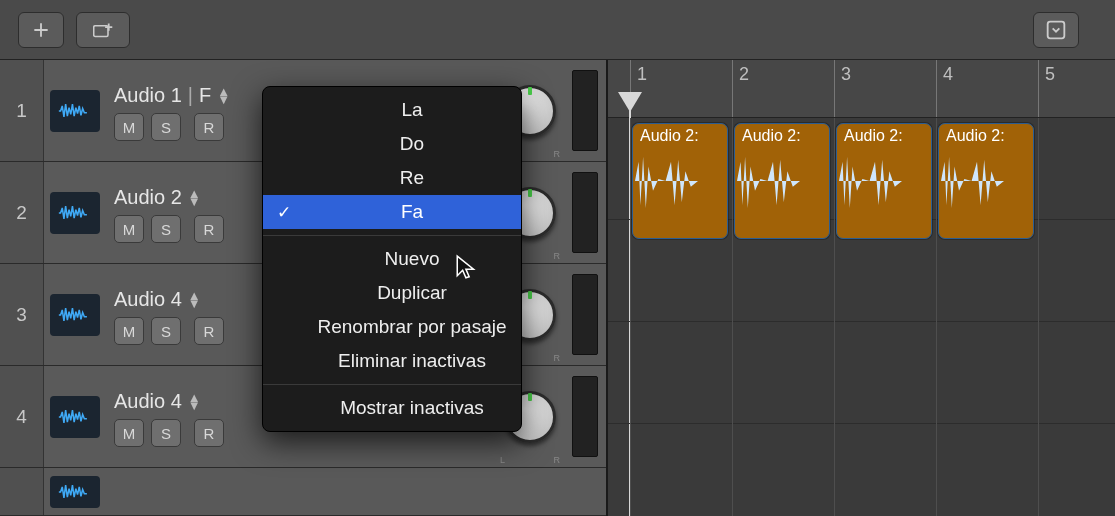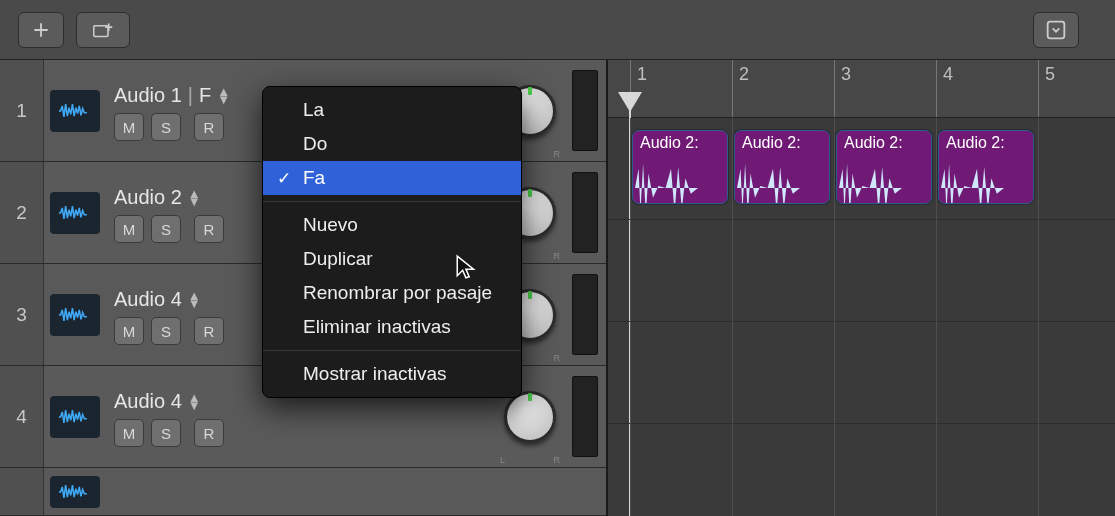--- a/index.html
+++ b/index.html
@@ -192,23 +192,23 @@
   }
   .grid-row {
     position:absolute;
     left:0;right:0;
     height:102px;
     border-bottom:1px solid #2c2c2c;
   }
 
   .region {
     position: absolute;
-    top: 12px;
-    height: 74px;
-    background: #701a75;
+    top: 5px;
+    height: 116px;
+    background: #a16207;
     border: 1px solid #2b5d92;
     border-radius: 7px;
     overflow: hidden;
     box-shadow: 0 0 0 1px rgba(0,0,0,0.25);
   }
   .region-label {
     color: #fff;
     font-size: 16px;
     padding: 3px 7px 0 7px;
     white-space: nowrap;
@@ -229,20 +229,21 @@
     padding: 6px 0;
     z-index: 50;
     color: #eee;
     font-size: 19px;
   }
   .ctx-item {
     padding: 4px 0 4px 40px;
     position: relative;
     cursor: pointer;
     line-height: 26px;
+    text-align: center;
   }
   .ctx-item.selected {
     background: #2f62d9;
     color: #fff;
   }
   .ctx-item .check {
     position: absolute;
     left: 14px;
     top: 5px;
     font-size: 17px;
@@ -471,20 +472,21 @@
           </svg>
       </div>
     </div>
   </div>
 
 </div>
 
 <div class="ctx-menu">
   <div class="ctx-item">La</div>
   <div class="ctx-item">Do</div>
+  <div class="ctx-item">Re</div>
   <div class="ctx-item selected">
     <span class="check">✓</span>
     <span>Fa</span>
   </div>
   <div class="ctx-sep"></div>
   <div class="ctx-item">Nuevo</div>
   <div class="ctx-item">Duplicar</div>
   <div class="ctx-item">Renombrar por pasaje</div>
   <div class="ctx-item">Eliminar inactivas</div>
   <div class="ctx-sep"></div>

